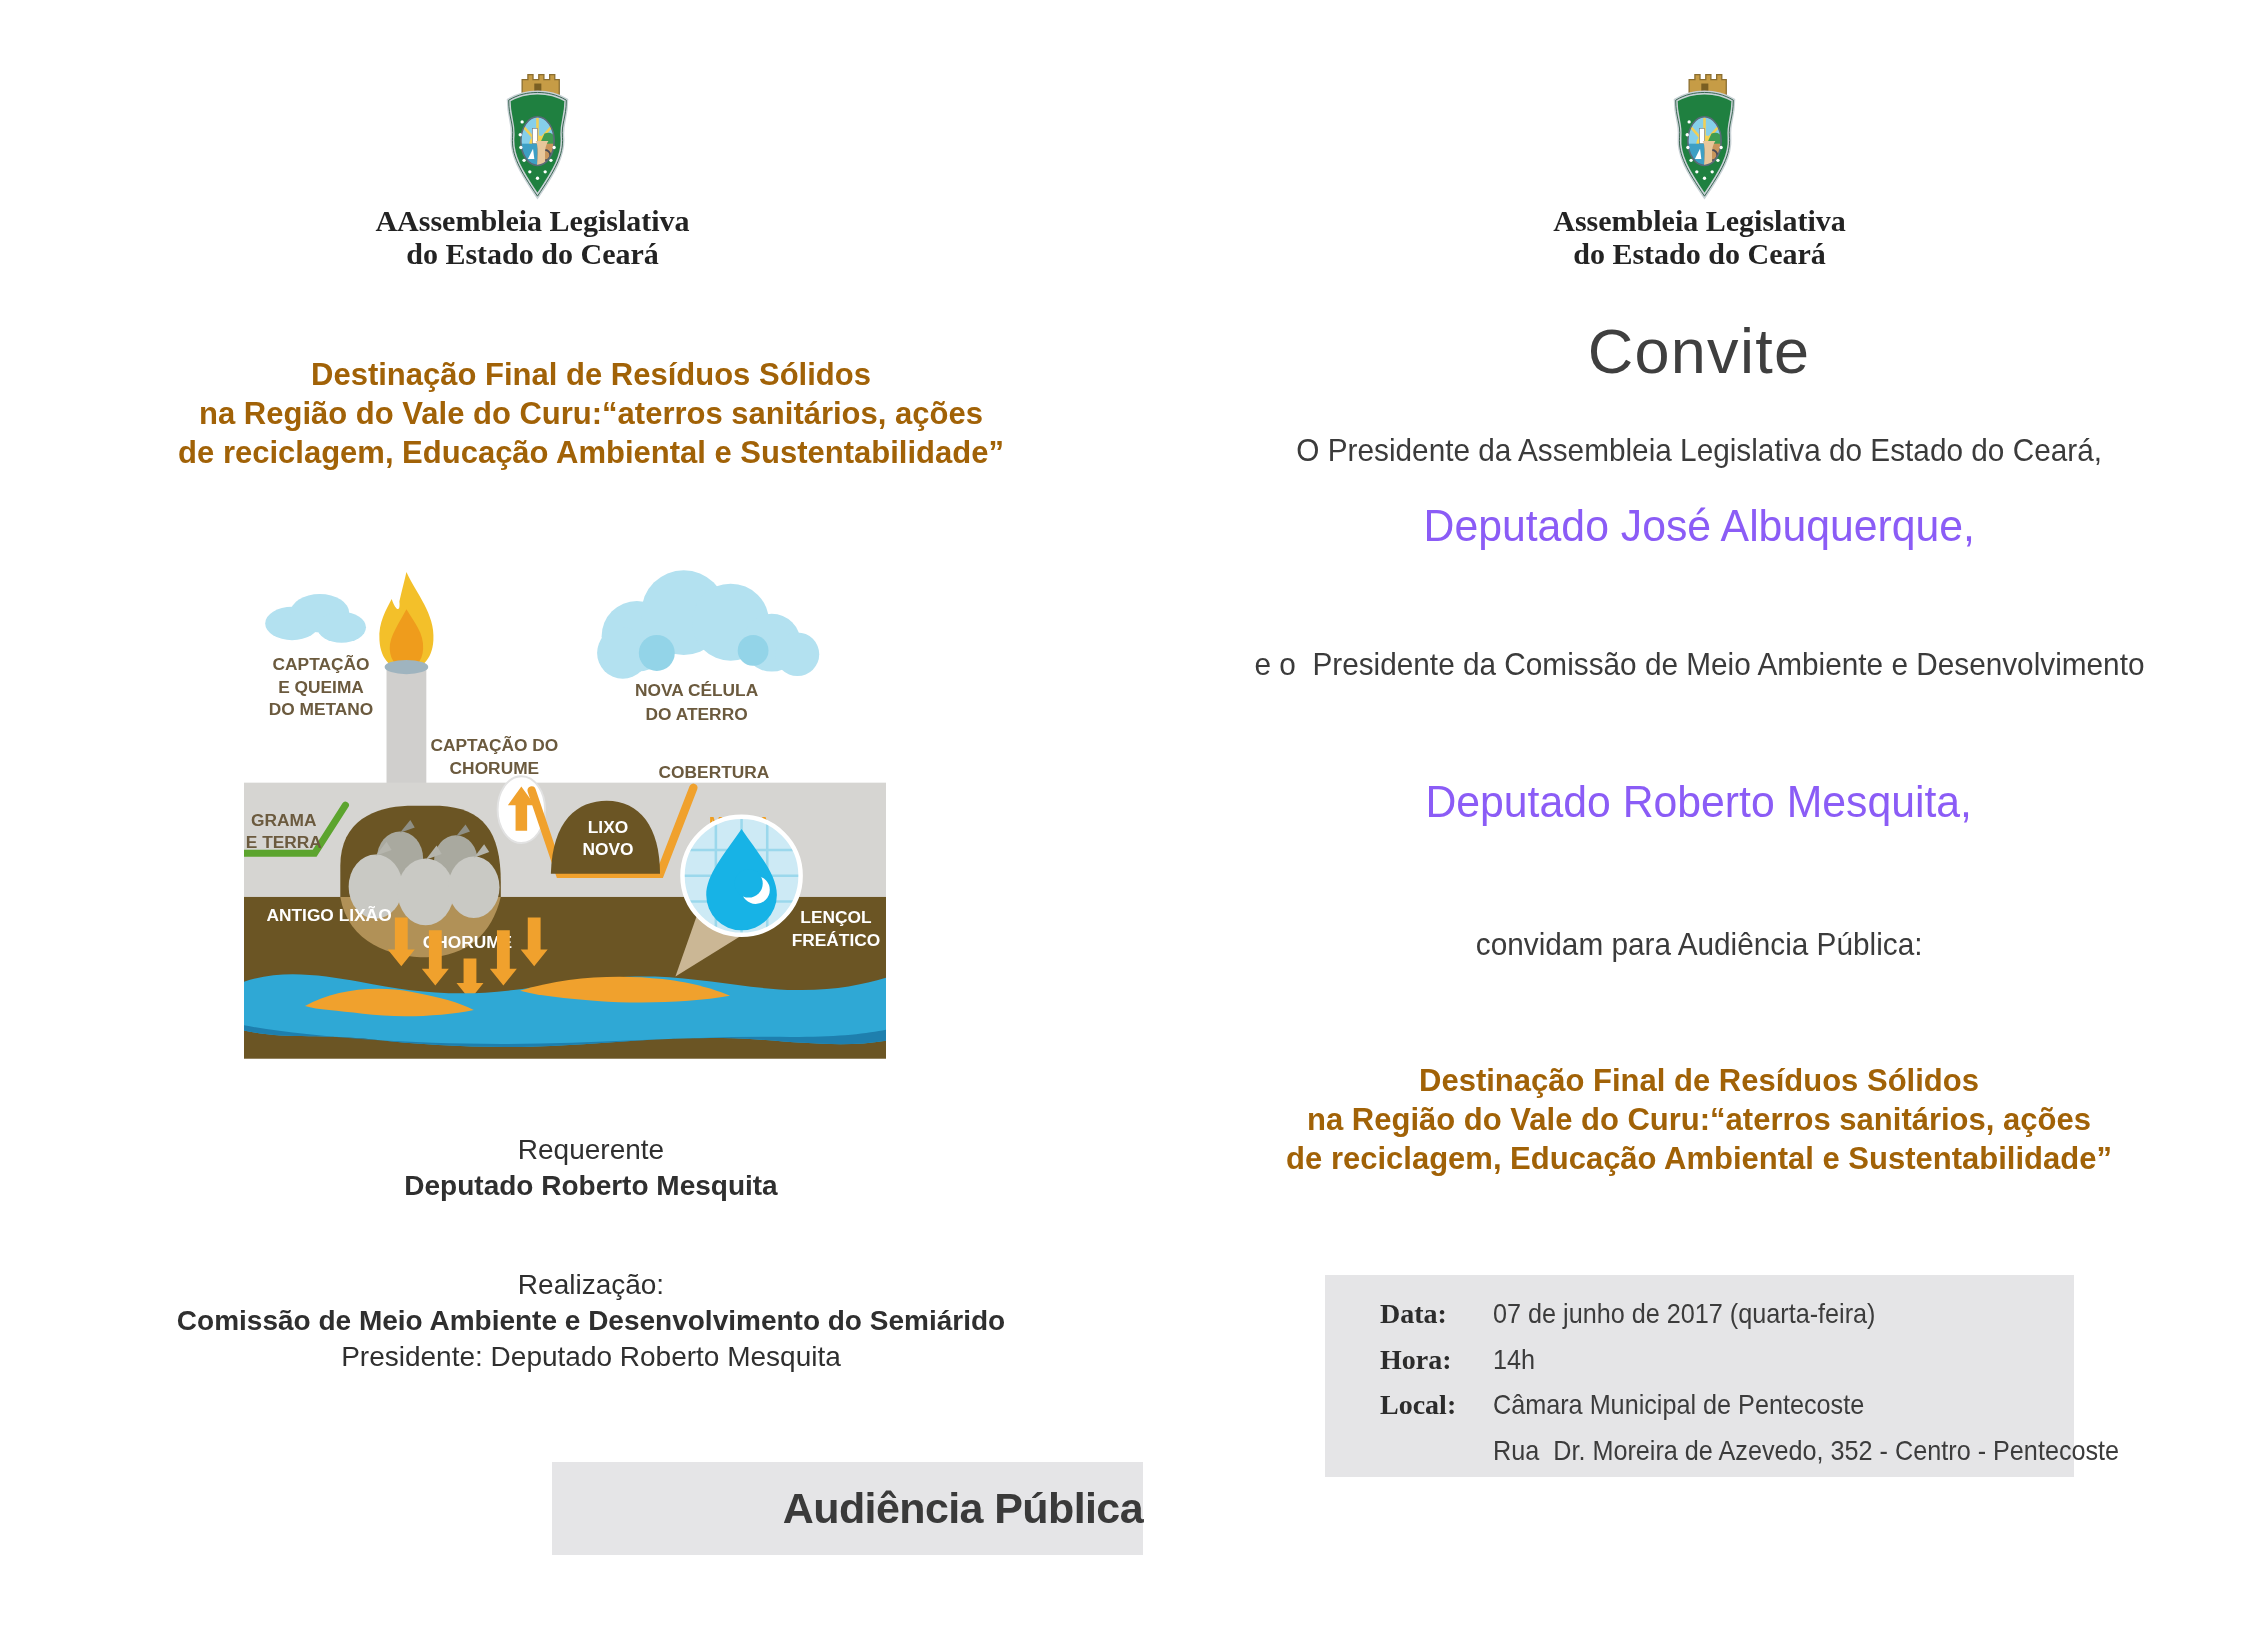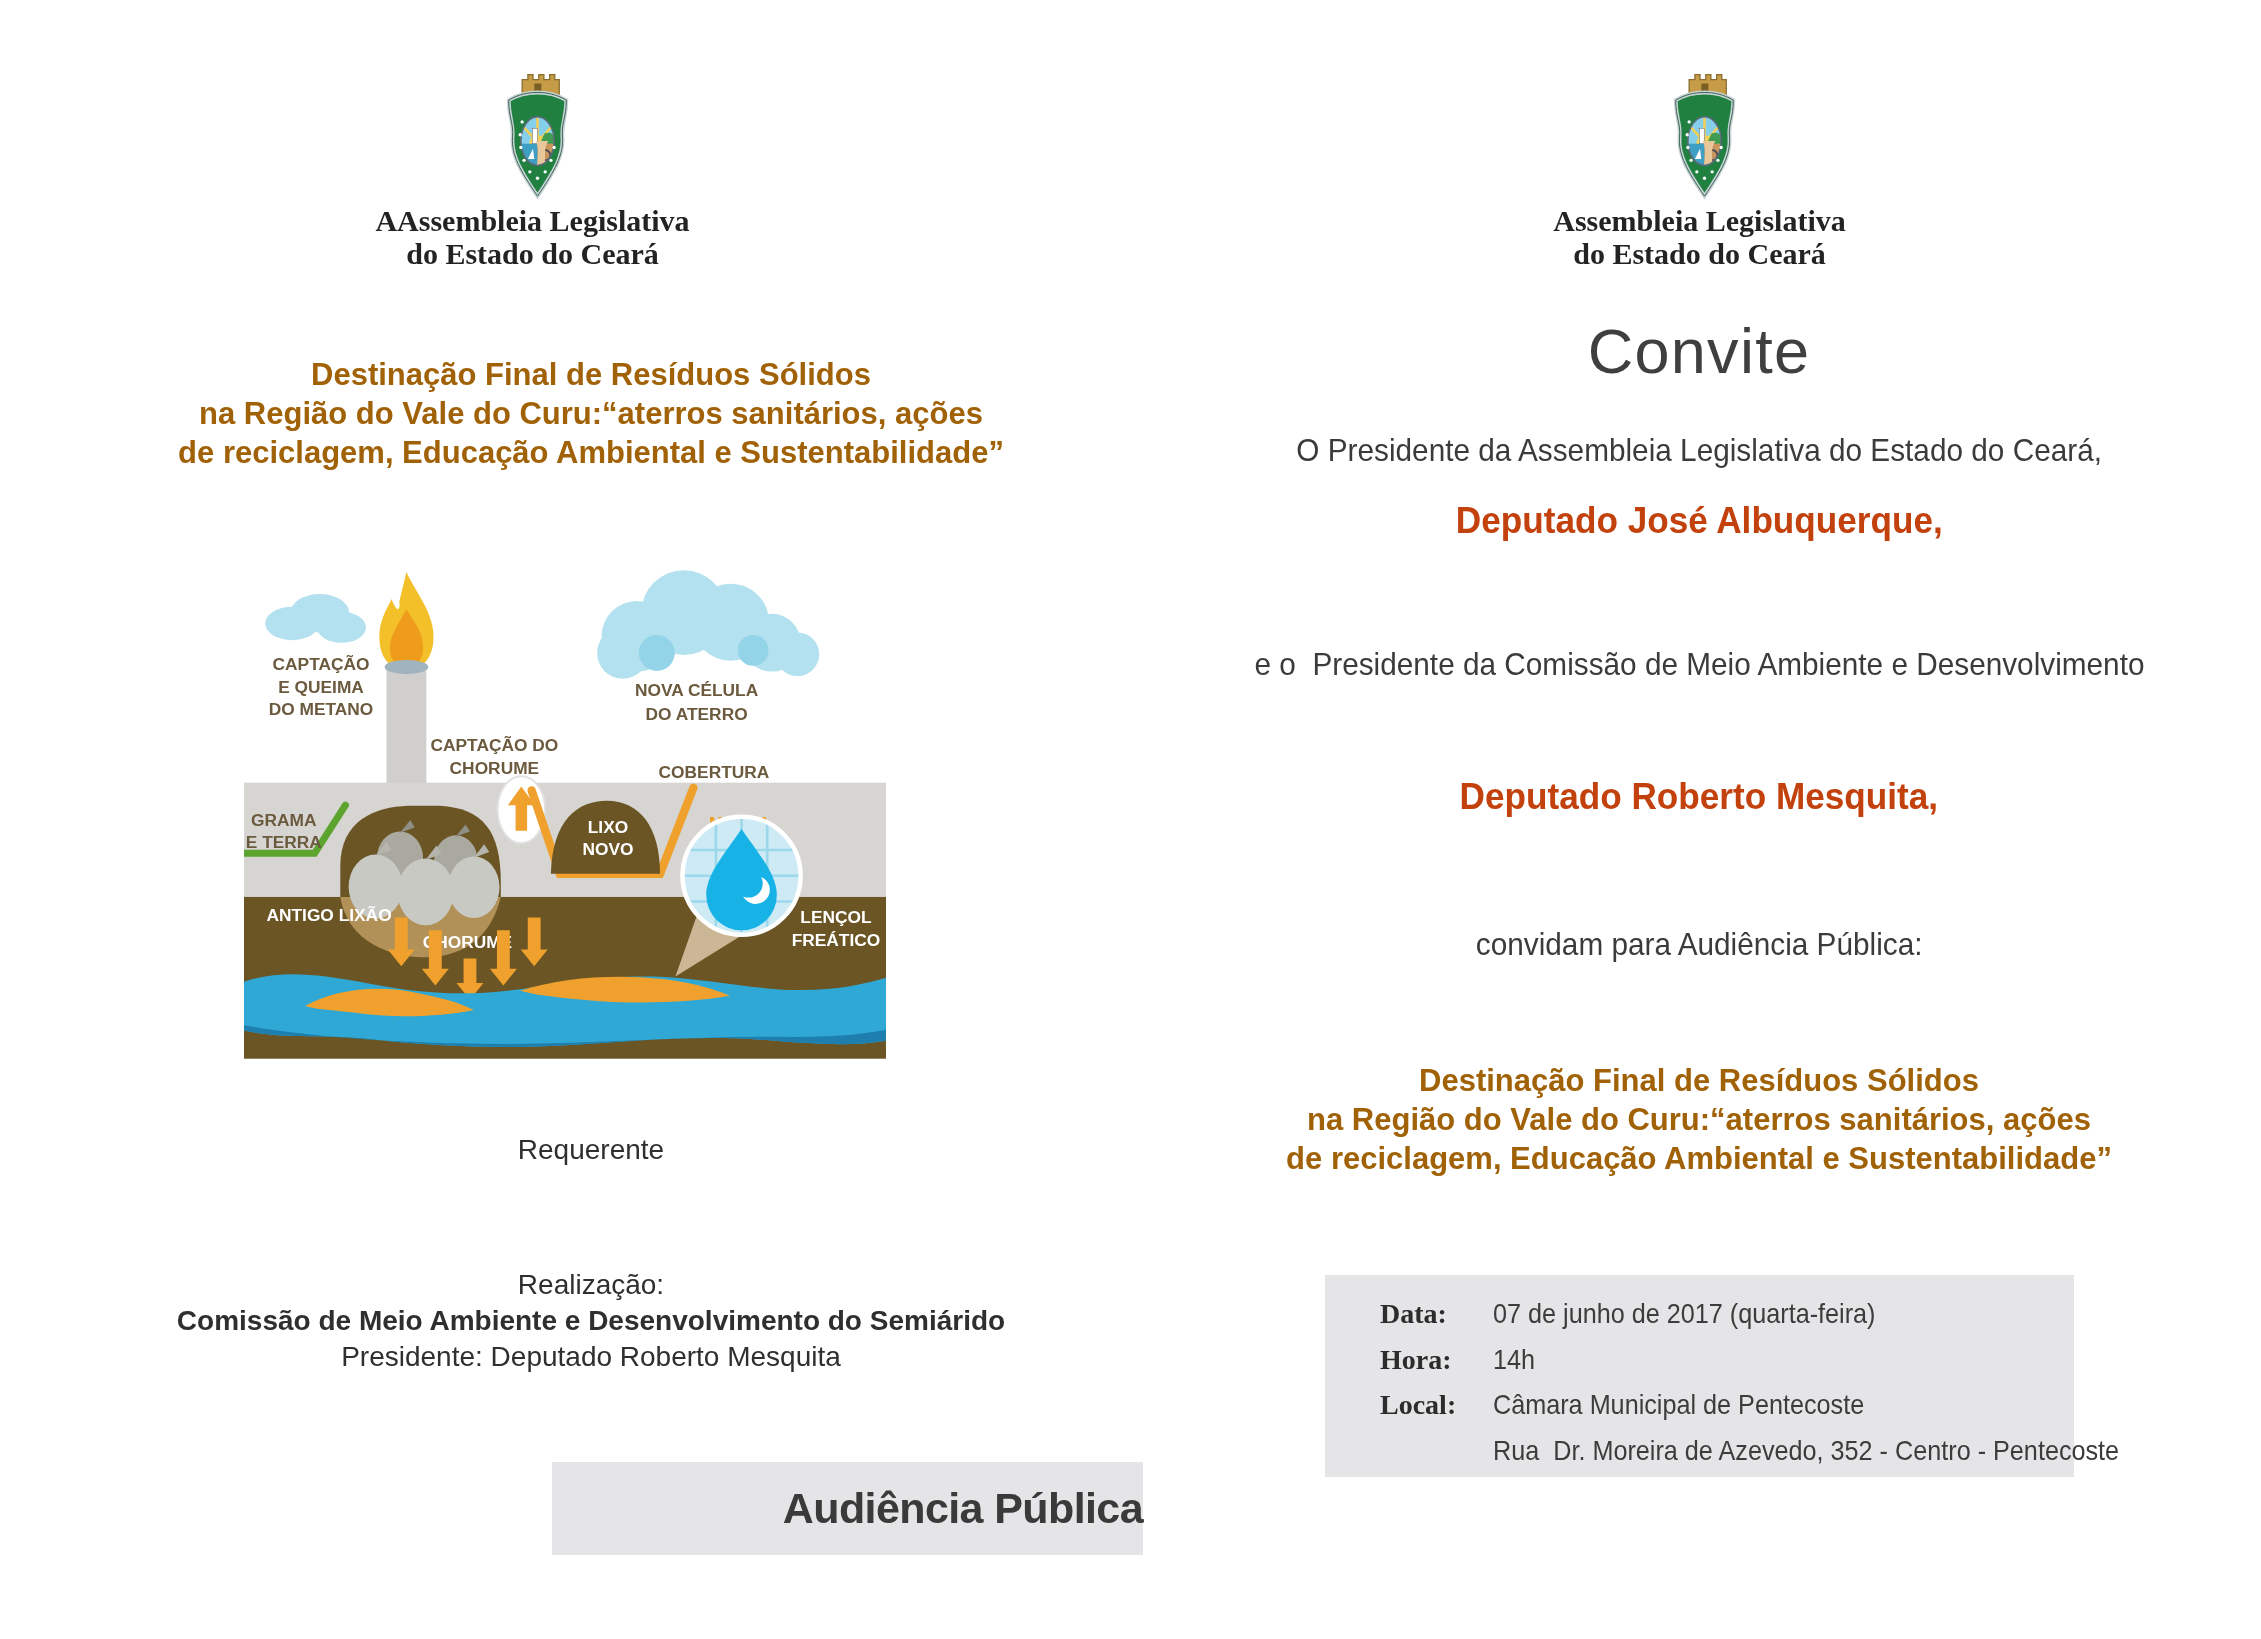--- a/index.html
+++ b/index.html
@@ -4,21 +4,21 @@
 <style>
   html,body{margin:0;padding:0;background:#ffffff;}
   .page{position:relative;width:2261px;height:1639px;background:#ffffff;overflow:hidden;
         font-family:"Liberation Sans",sans-serif;color:#333;padding-left:36px;}
   .abs{position:absolute;}
   .ctr{text-align:center;}
   .serifhdr{font-family:"Liberation Serif",serif;font-weight:700;font-size:30px;line-height:33px;color:#232323;letter-spacing:0px;}
   .convite{font-size:63px;font-weight:400;color:#3f3f3f;letter-spacing:1.3px;}
   .intro{font-size:32px;color:#3b3b3b;white-space:nowrap;}
   .intro .cond{display:inline-block;transform:scaleX(.93);transform-origin:center;}
-  .dep{font-size:37px;font-weight:700;color:#c2410c;white-space:nowrap;}
+  .dep{font-size:45px;font-weight:400;color:#8b5cf6;white-space:nowrap;}
   .dep .cond{display:inline-block;transform:scaleX(.95);transform-origin:center;}
   .btitle{font-size:31px;font-weight:700;line-height:39px;color:#a16207;white-space:nowrap;}
   .small{font-size:28px;line-height:36px;color:#2f2f2f;}
   .bold{font-weight:700;}
   .banner{background:#e5e5e7;display:flex;align-items:center;justify-content:flex-end;}
   .banner-text{font-size:43px;font-weight:700;color:#3a3a3a;letter-spacing:-0.6px;}
   .infobox{background:#e5e5e7;}
   .irow{position:absolute;left:55px;display:flex;white-space:nowrap;}
   .ilabel{display:inline-block;width:113px;font-size:28px;font-weight:700;color:#2c2c2c;font-family:Liberation Serif, serif;}
   .ival{display:inline-block;font-size:28px;color:#3c3c3c;transform:scaleX(.9);transform-origin:left center;}
@@ -199,20 +199,21 @@
       </g>
       <g font-size="27" font-weight="700" fill="#ffffff" text-anchor="middle">
         <text x="922" y="608">LENÇOL</text>
         <text x="922" y="645">FREÁTICO</text>
       </g>
     </svg>
   </div>
 
   <div class="abs ctr small" style="left:90px;top:1132px;width:1002px;">
     <div>Requerente</div>
+    <div class="bold">Deputado Roberto Mesquita</div>
   </div>
 
   <div class="abs ctr small" style="left:90px;top:1267px;width:1002px;">
     <div>Realização:</div>
     <div class="bold">Comissão de Meio Ambiente e Desenvolvimento do Semiárido</div>
     <div>Presidente: Deputado Roberto Mesquita</div>
   </div>
 
   <div class="abs banner" style="left:552px;top:1462px;width:591px;height:93px;">
     <span class="banner-text">Audiência Pública</span>

